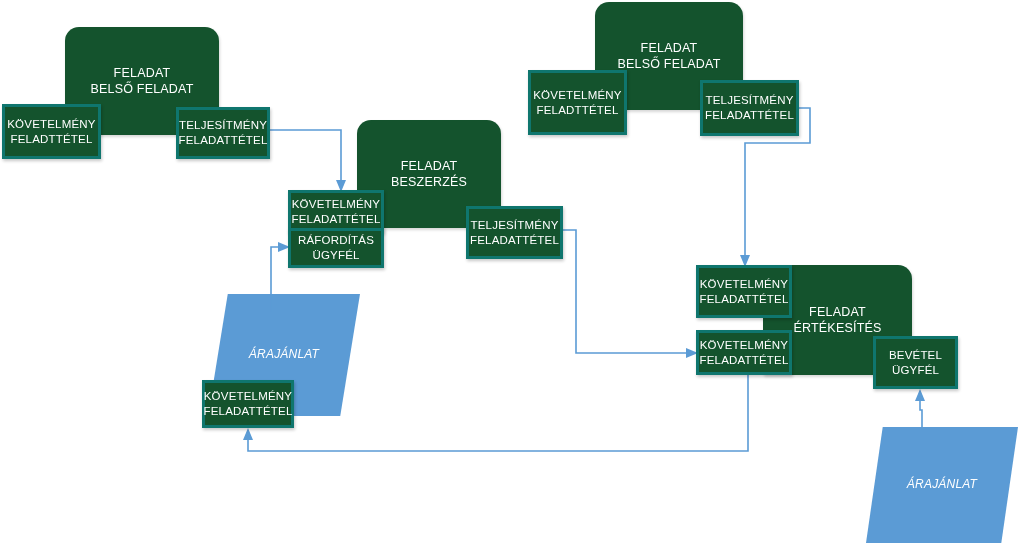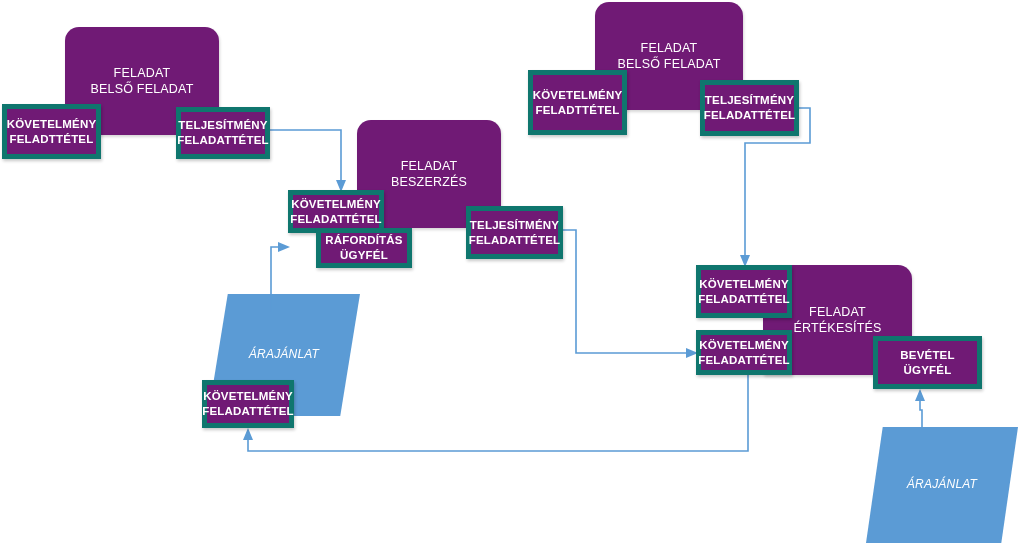--- a/index.html
+++ b/index.html
@@ -7,44 +7,43 @@
   #canvas{
     position:relative;
     width:1029px;height:549px;
     background:#ffffff;
     font-family:"Liberation Sans", sans-serif;
     overflow:hidden;
   }
   .node{
     position:absolute;
     box-sizing:border-box;
-    background:#701a75;
+    background:#14532d;
     color:#ffffff;
     display:flex;
     flex-direction:column;
     align-items:center;
     justify-content:center;
     text-align:center;
     line-height:1.28;
     letter-spacing:.2px;
     white-space:pre-line;
     user-select:none;
   }
   .task{
     border-radius:14px 14px 2px 2px;
     font-size:12.5px;
     box-shadow:1px 2px 3px rgba(0,0,0,.16);
     z-index:2;
   }
   .iface{
-    border:5px solid #0f766e;
+    border:3px solid #0f766e;
     font-size:11.5px;
     box-shadow:1px 2px 3px rgba(0,0,0,.22);
     z-index:4;
-    font-weight:bold;
   }
   .doc{
     background:transparent;
     box-shadow:none;
     border:0;
     z-index:1;
     padding:0;
   }
   .doc .docshape{
     position:absolute;
@@ -93,21 +92,21 @@
   <div class="node task" style="left:357px;top:120px;width:144px;height:108px;">
     <span>FELADAT
 BESZERZÉS</span>
   </div>
 
   <div class="node iface" style="left:288px;top:190px;width:96px;height:43px;">
     <span>KÖVETELMÉNY
 FELADATTÉTEL</span>
   </div>
 
-  <div class="node iface" style="left:288px;top:228px;width:96px;height:40px;margin-left:28px;">
+  <div class="node iface" style="left:288px;top:228px;width:96px;height:40px;">
     <span>RÁFORDÍTÁS
 ÜGYFÉL</span>
   </div>
 
   <div class="node iface" style="left:466px;top:206px;width:97px;height:53px;">
     <span>TELJESÍTMÉNY
 FELADATTÉTEL</span>
   </div>
 
   <div class="node task" style="left:595px;top:2px;width:148px;height:108px;">
@@ -133,21 +132,21 @@
   <div class="node iface" style="left:696px;top:265px;width:96px;height:53px;">
     <span>KÖVETELMÉNY
 FELADATTÉTEL</span>
   </div>
 
   <div class="node iface" style="left:696px;top:330px;width:96px;height:45px;">
     <span>KÖVETELMÉNY
 FELADATTÉTEL</span>
   </div>
 
-  <div class="node iface" style="left:873px;top:336px;width:109px;height:53px;">
+  <div class="node iface" style="left:873px;top:336px;width:85px;height:53px;">
     <span>BEVÉTEL
 ÜGYFÉL</span>
   </div>
 
   <div class="node doc skew-a" style="left:208px;top:294px;width:152px;height:122px;">
     <span class="docshape"></span>
     <span class="doclabel">ÁRAJÁNLAT</span>
   </div>
 
   <div class="node iface" style="left:202px;top:380px;width:92px;height:48px;">

